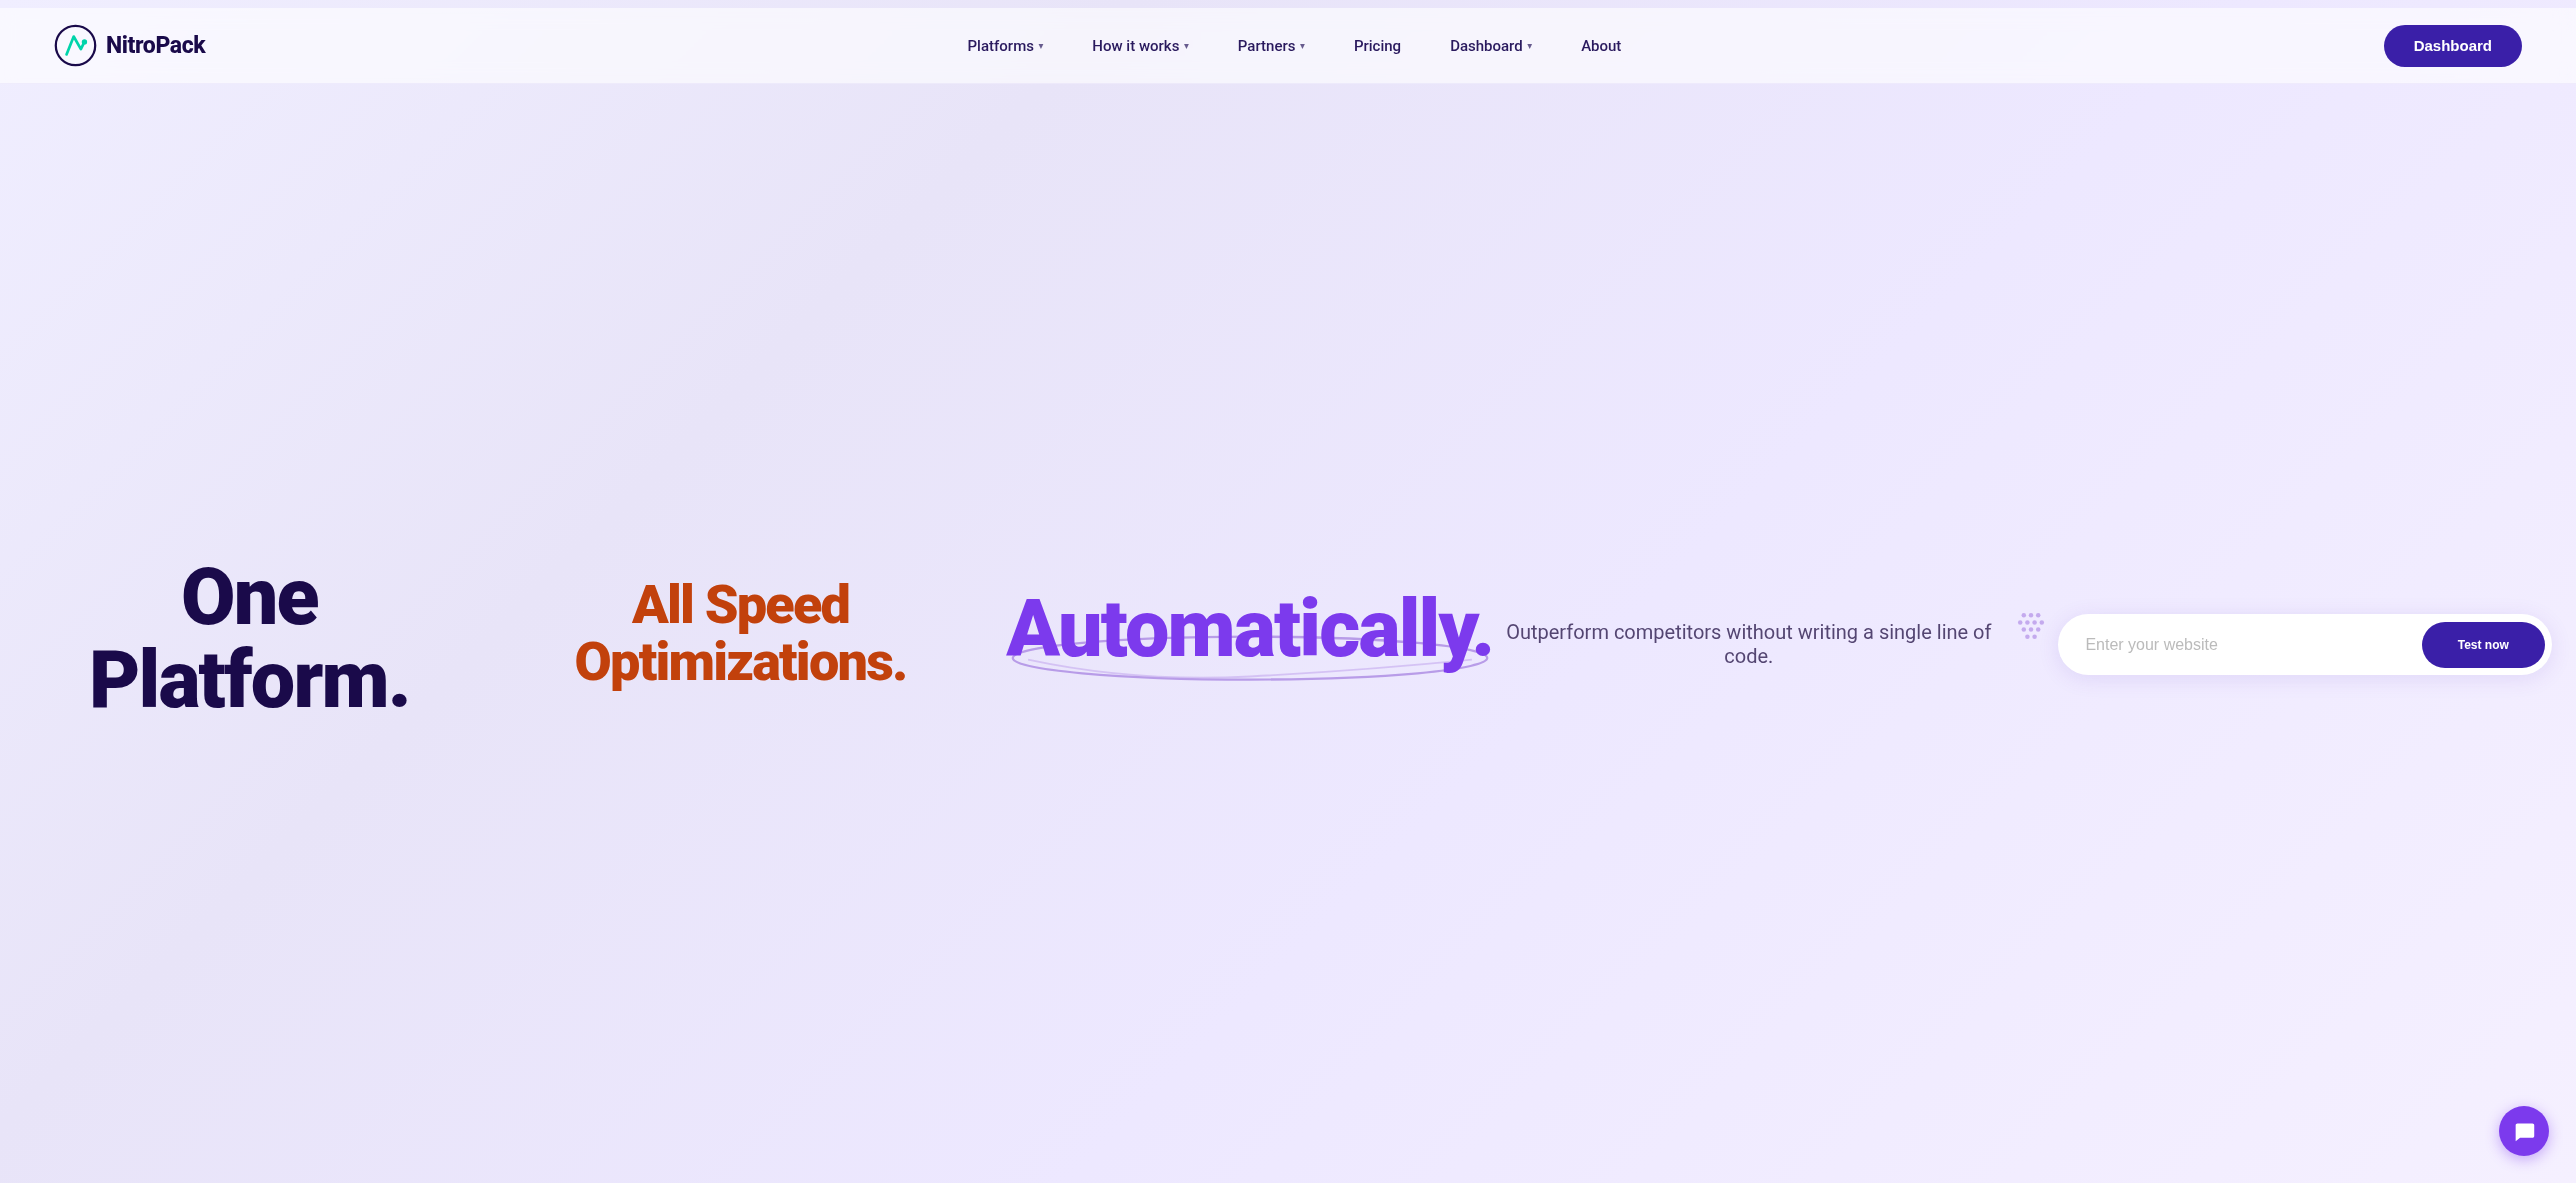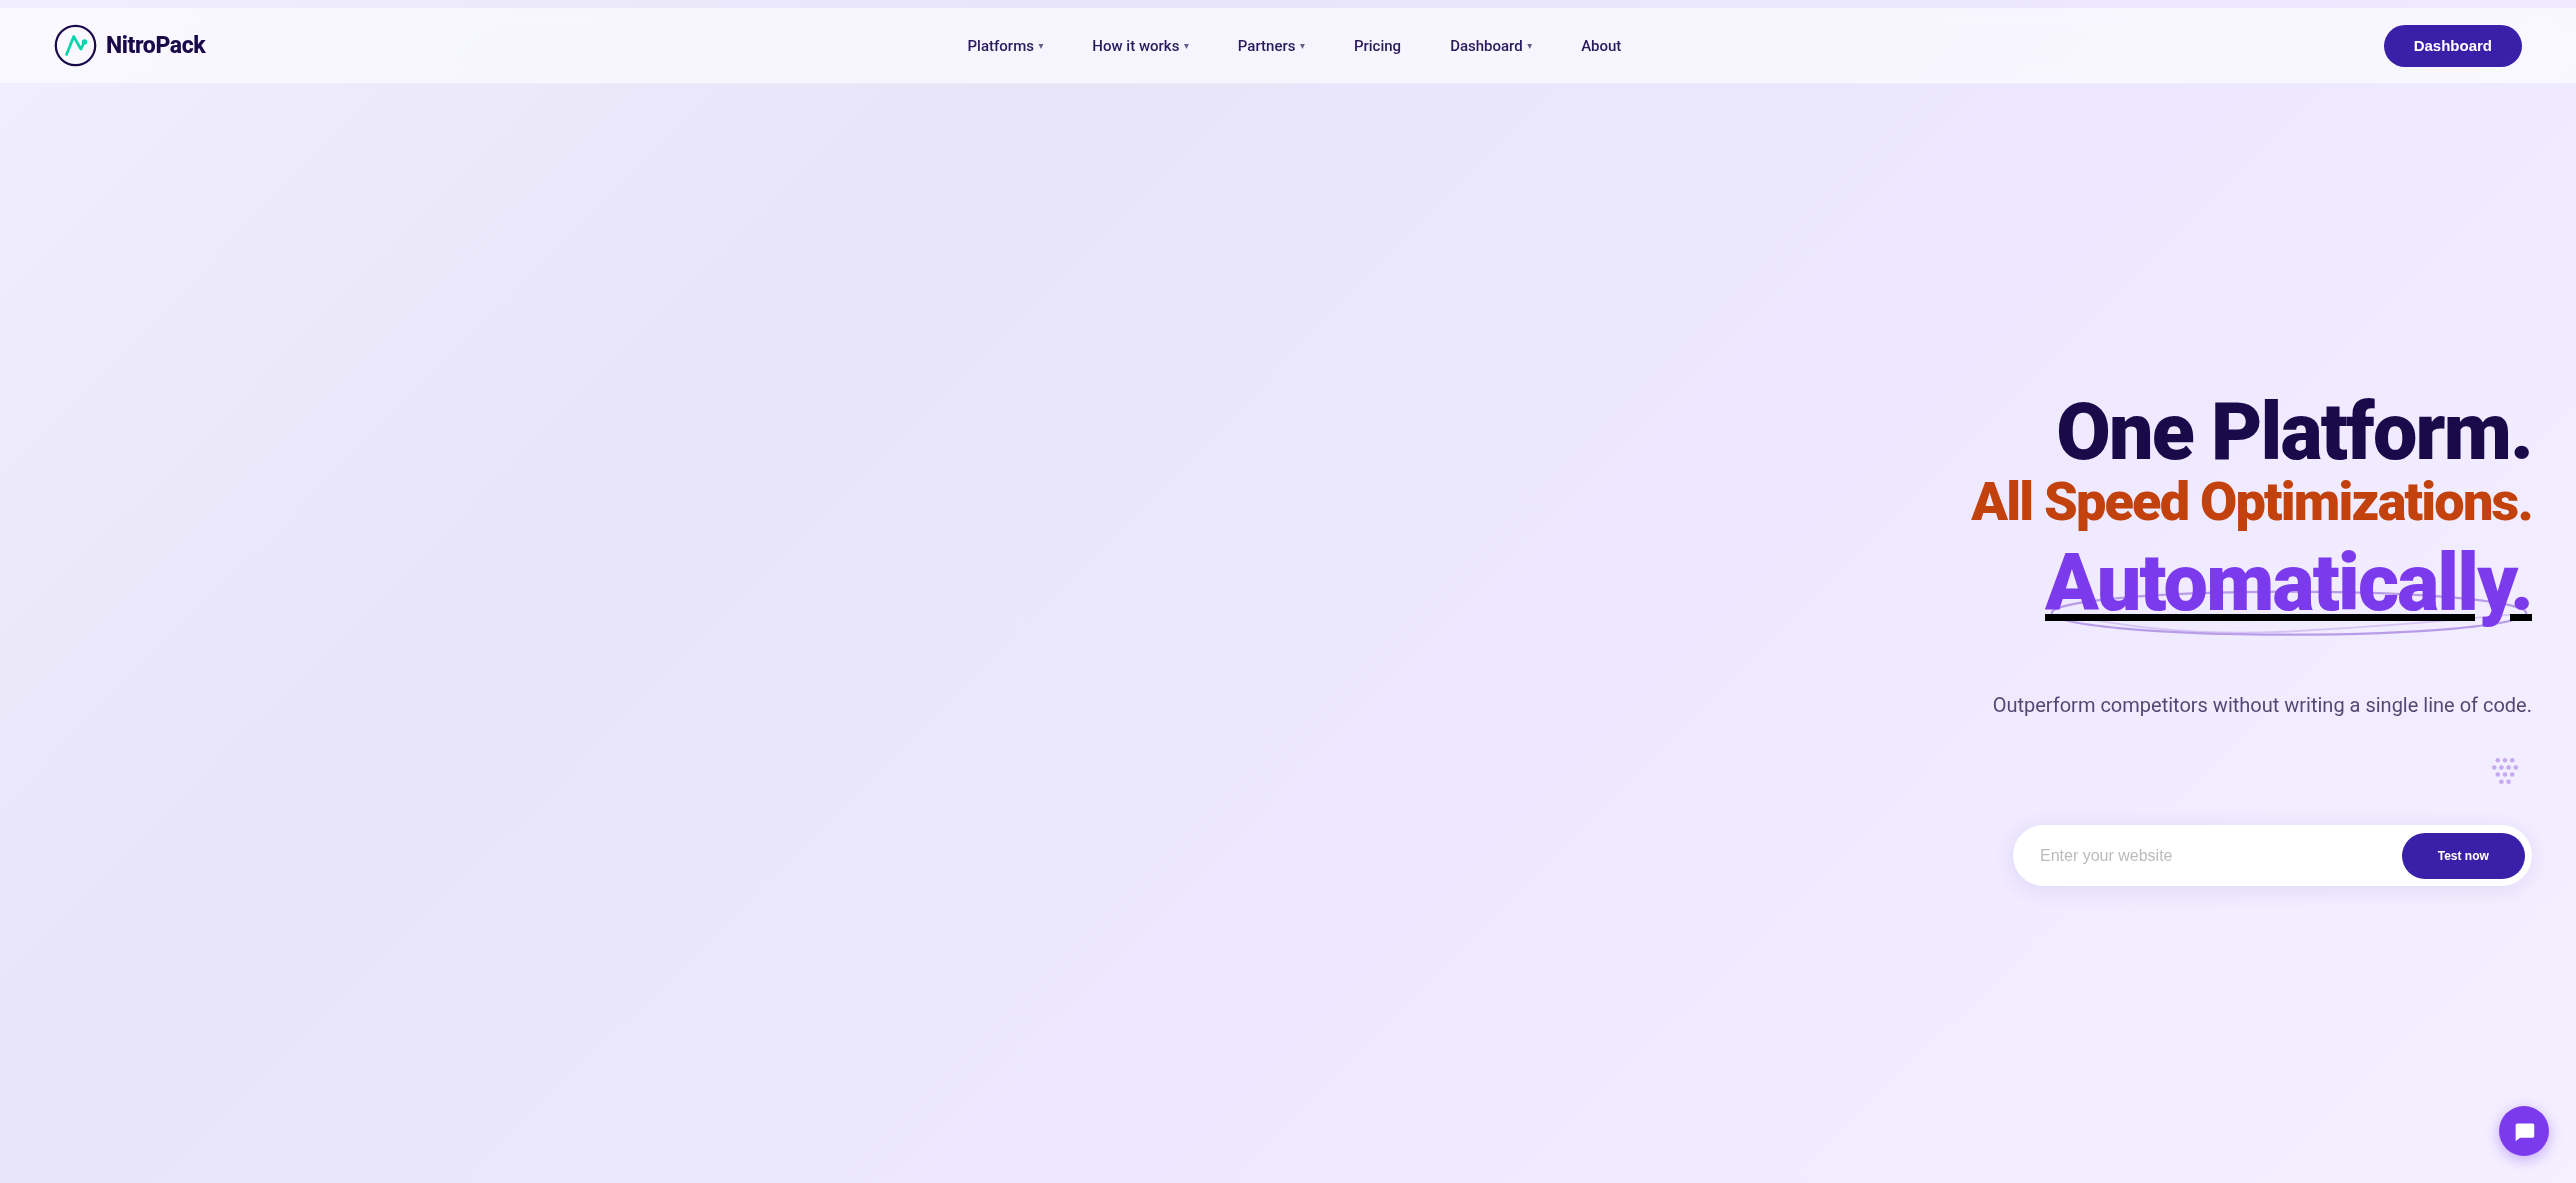--- a/index.html
+++ b/index.html
@@ -67,25 +67,25 @@
       padding: 12.5px 30px;
       font-size: 15px;
       font-weight: 700;
       cursor: pointer;
       white-space: nowrap;
     }
 
     
     .hero {
       display: flex;
-      flex-direction: column;
-      align-items: flex-end;
+      flex-direction: row;
+      align-items: center;
       justify-content: center;
       text-align: center;
-      padding: 72px 44px 54px;
+      padding: 72px 24px 54px;
       min-height: calc(100vh - 76px);
       position: relative;
     }
     .hero-title-line1 {
       font-size: 79px;
       font-weight: 900;
       color: #1a0a4a;
       line-height: 1.05;
       letter-spacing: -1.8px;
     }
@@ -94,21 +94,20 @@
       font-weight: 900;
       color: #c2410c;
       line-height: 1.05;
       letter-spacing: -1.8px;
       margin-bottom: 9px;
     }
     .hero-title-auto-wrapper {
       position: relative;
       display: inline-block;
       margin-bottom: 19px;
-      text-decoration: underline;
     }
     .hero-title-auto {
       font-size: 79px;
       font-weight: 900;
       color: #7c3aed;
       line-height: 1.1;
       letter-spacing: -1.8px;
       position: relative;
       z-index: 2;
     }

